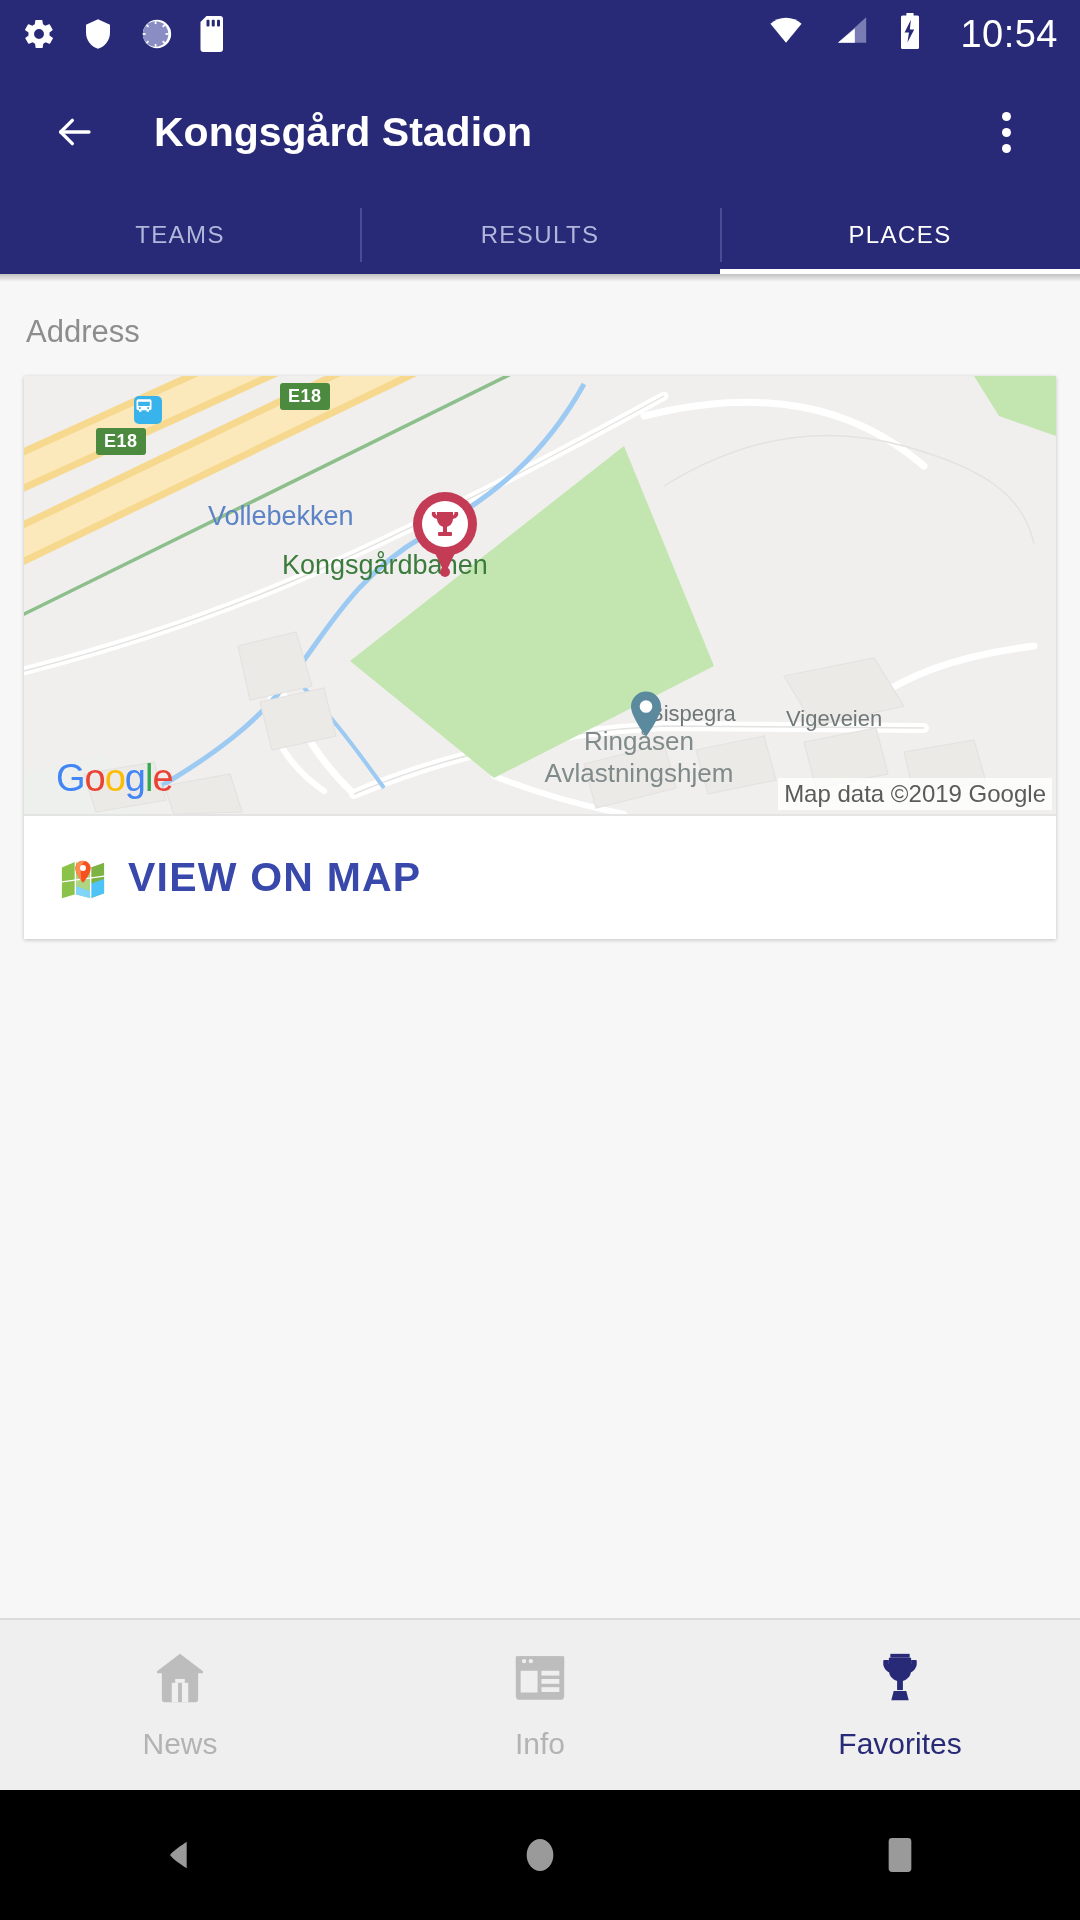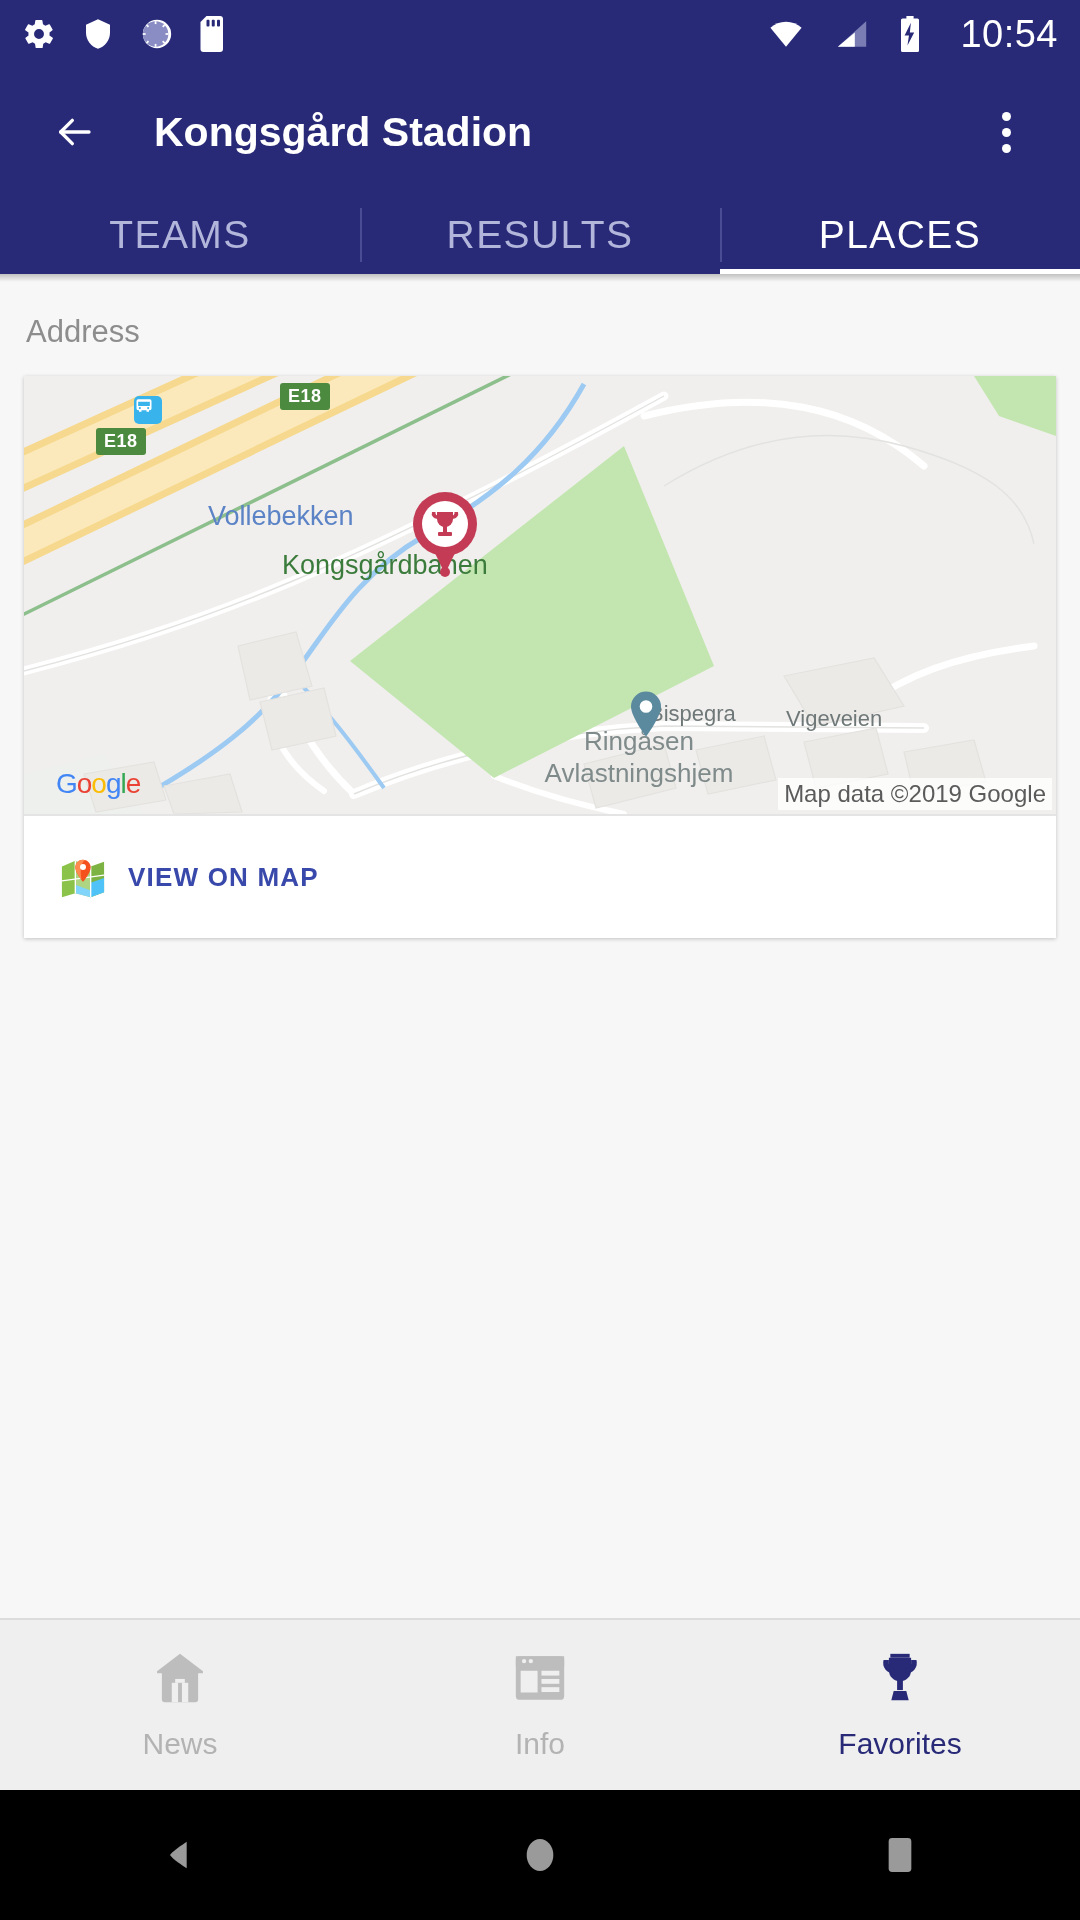--- a/index.html
+++ b/index.html
@@ -10,21 +10,21 @@
     overflow:hidden;
     position:relative;
   }
 
   
   .status-bar{
     height:68px; background:#282a78; color:#fff;
     display:flex; align-items:center; padding:0 22px;
   }
   .status-left{ display:flex; align-items:center; gap:26px; }
-  .status-right{ display:flex; align-items:center; gap:28px; margin-left:auto; }
+  .status-right{ display:flex; gap:28px; margin-left:auto; }
   .si{ display:block; }
   .clock{ font-size:38px; font-weight:400; letter-spacing:0.5px; margin-left:10px; }
 
   
   .app-bar{
     background:#282a78; height:128px;
     display:flex; align-items:center; padding:0 46px;
   }
   .back-btn{ width:56px; height:56px; display:flex; align-items:center; justify-content:center; flex:0 0 auto; }
   .app-title{
@@ -34,21 +34,21 @@
   .overflow-btn{ margin-left:auto; width:56px; height:60px; display:flex; flex-direction:column;
     align-items:center; justify-content:center; gap:7px; }
   .dot{ width:9px; height:9px; border-radius:50%; background:#fff; }
 
   
   .tabs{
     background:#282a78; height:78px; display:flex; position:relative;
   }
   .tab{
     flex:1; display:flex; align-items:center; justify-content:center;
-    font-size:39px; font-weight:500; letter-spacing:1.4px;
+    font-size:24px; font-weight:500; letter-spacing:1.4px;
     color:#b3b6db; position:relative;
   }
   .tab.active{ color:#ffffff; }
   .tab:not(:first-child)::before{
     content:""; position:absolute; left:0; top:12px; bottom:12px;
     width:2px; background:#4a4c94;
   }
   .tab-indicator{
     position:absolute; bottom:0; height:5px; background:#fff;
     left:66.666%; width:33.333%;
@@ -87,21 +87,21 @@
   .bus-icon{
     position:absolute; width:28px; height:28px; background:#39b3ec;
     border-radius:5px; display:flex; align-items:center; justify-content:center;
   }
   .trophy-pin{
     position:absolute; width:74px; height:92px;
   }
   .poi-pin{ position:absolute; width:36px; height:48px; }
   .google-logo{
     position:absolute; left:32px; bottom:14px;
-    font-size:28px; font-weight:500; letter-spacing:-1px;
+    font-size:38px; font-weight:500; letter-spacing:-1px;
     font-family:"Liberation Sans", sans-serif;
   }
   .google-logo span:nth-child(1){ color:#4285F4; }
   .google-logo span:nth-child(2){ color:#EA4335; }
   .google-logo span:nth-child(3){ color:#FBBC05; }
   .google-logo span:nth-child(4){ color:#4285F4; }
   .google-logo span:nth-child(5){ color:#34A853; }
   .google-logo span:nth-child(6){ color:#EA4335; }
   .map-attrib{
     position:absolute; right:4px; bottom:4px;
@@ -112,21 +112,21 @@
   
   .address-block{ padding:42px 36px 44px 36px; }
   .address-line{ color:#797979; font-size:34px; line-height:1.18; }
   .divider{ height:2px; background:#e4e4e4; }
 
   .view-map-row{
     display:flex; align-items:center; padding:38px 36px; gap:22px;
   }
   .map-emoji{ width:46px; height:46px; flex:0 0 auto; }
   .view-map-text{
-    color:#3949ab; font-size:26px; font-weight:700; letter-spacing:1.2px;
+    color:#3949ab; font-size:41px; font-weight:700; letter-spacing:1.2px;
   }
 
   
   .bottom-nav{
     position:absolute; left:0; right:0; bottom:130px; height:172px;
     background:#efefef; border-top:2px solid #dcdcdc;
     display:flex; align-items:center;
   }
   .nav-item{
     flex:1; display:flex; flex-direction:column; align-items:center; gap:20px;

